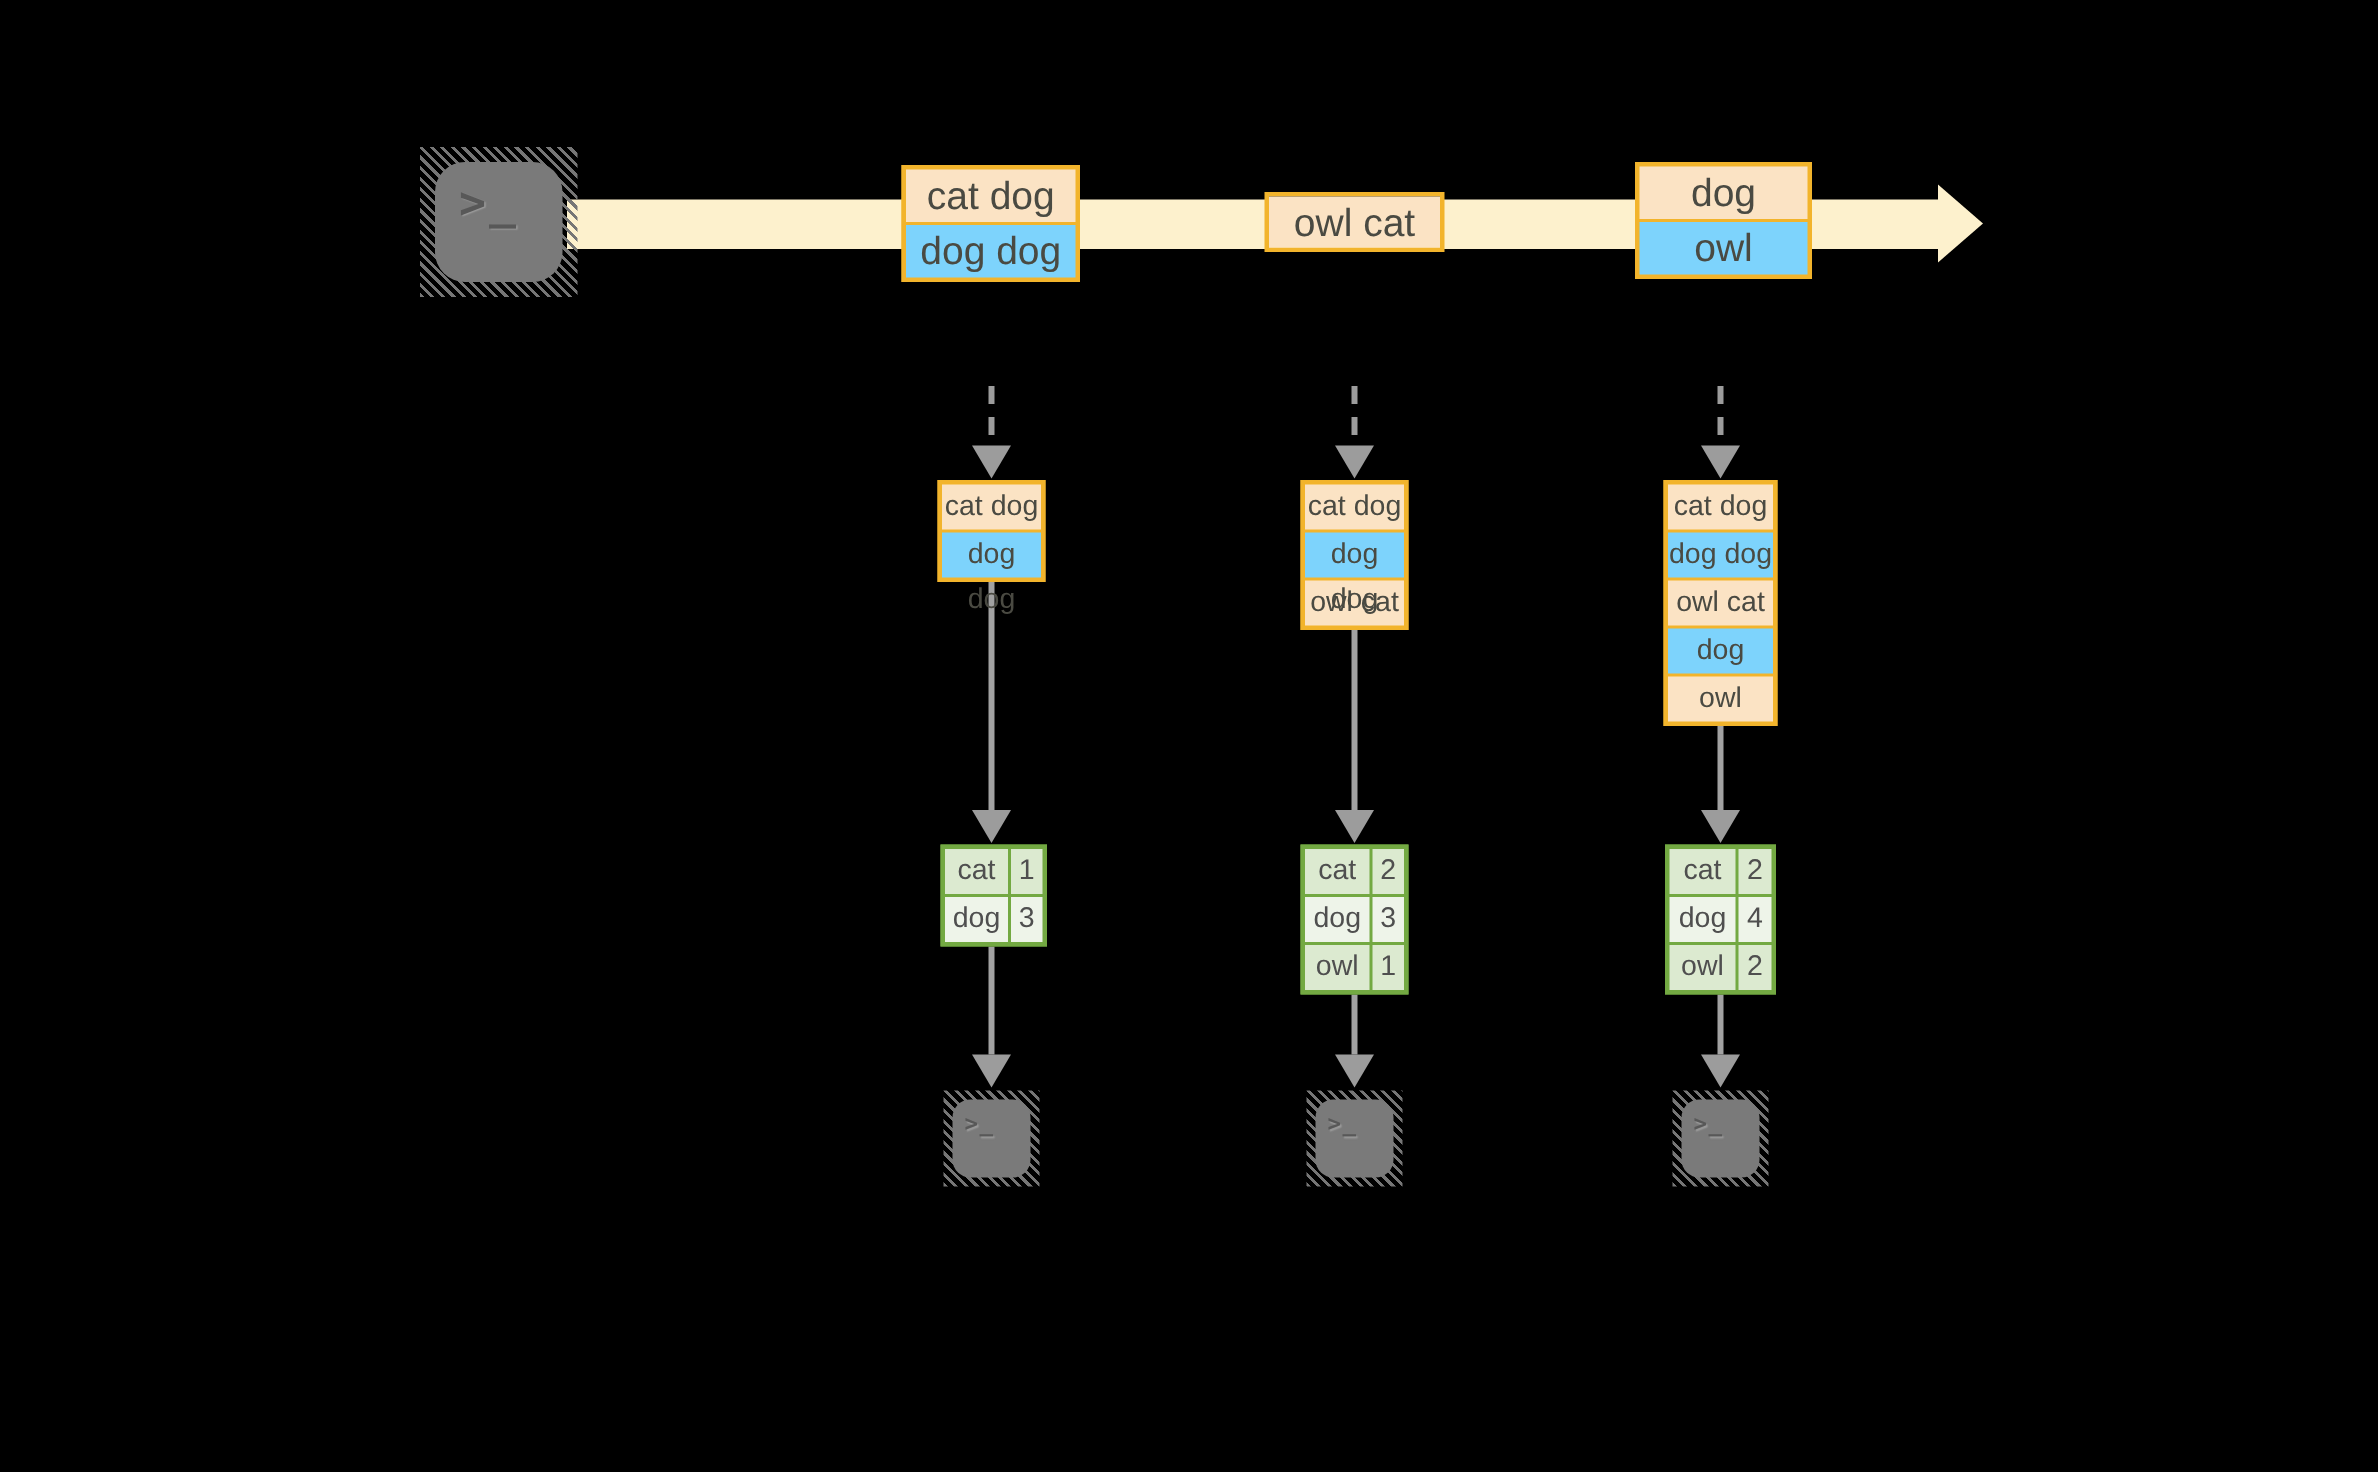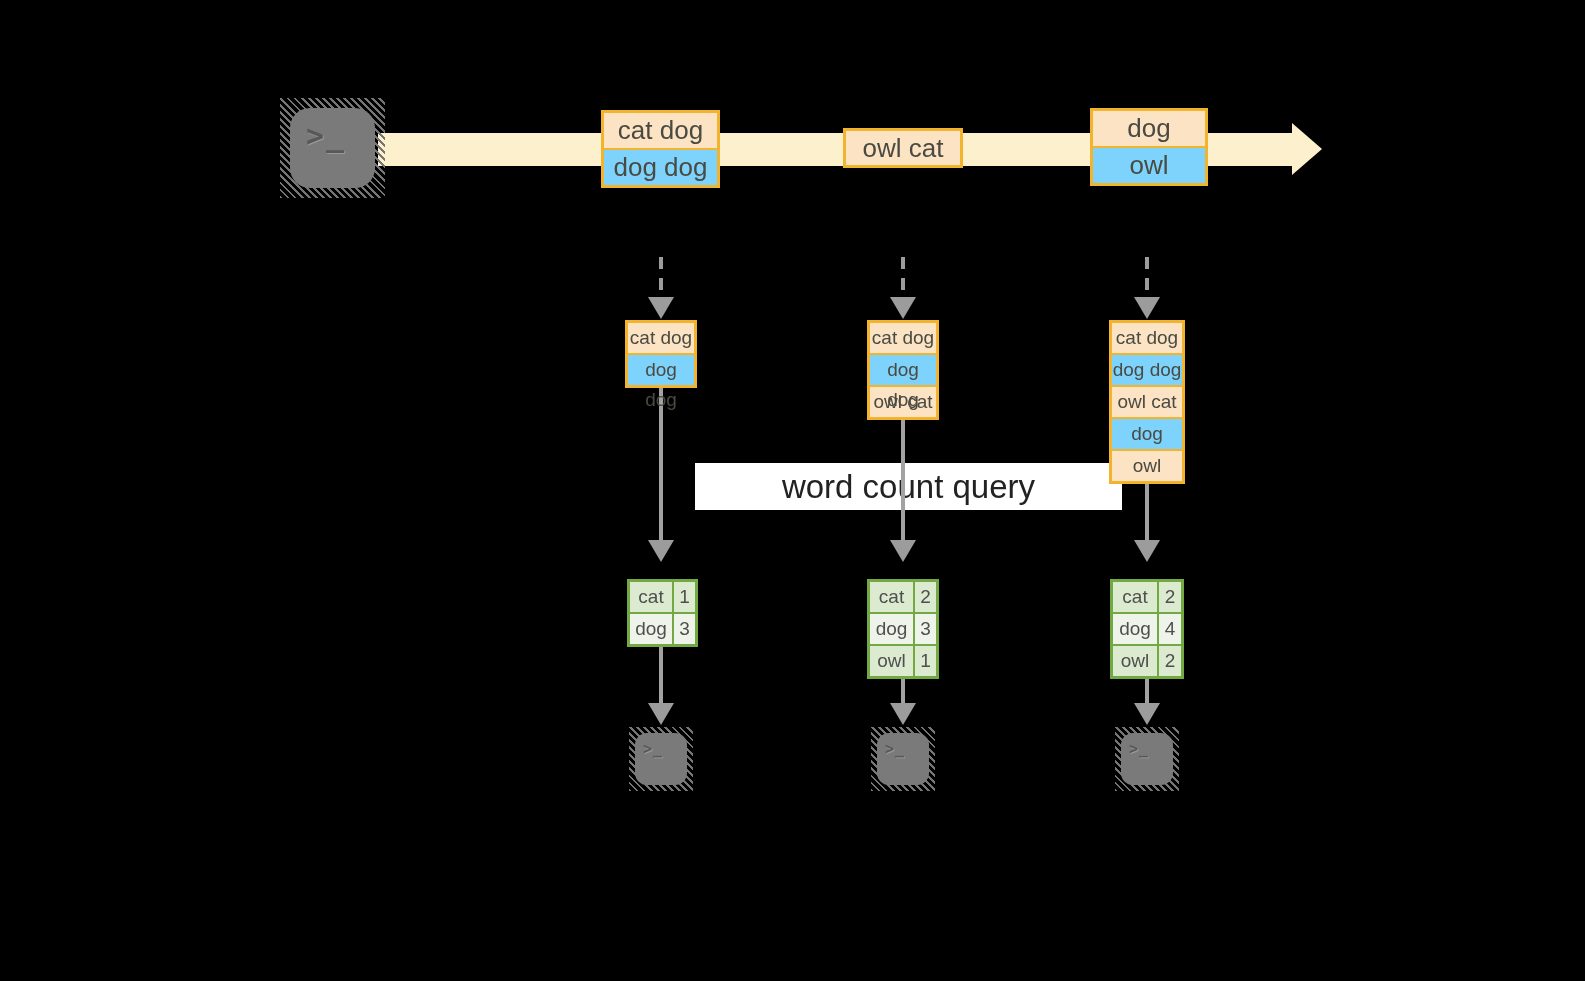--- a/index.html
+++ b/index.html
@@ -39,21 +39,21 @@
     background:repeating-linear-gradient(180deg,#9c9c9c 0 12px,transparent 12px 21px);}
   .vline{position:absolute;width:4px;background:#a2a2a2;z-index:2;}
   .ahead{position:absolute;width:0;height:0;z-index:2;
     border-left:13px solid transparent;border-right:13px solid transparent;border-top:22px solid #9c9c9c;}
   
   .strip{position:absolute;left:695px;top:463px;width:427px;height:47px;background:#ffffff;z-index:1;
     display:flex;align-items:center;justify-content:center;}
   .strip-label{font-size:33px;color:#222222;}
   
   .gtable{position:absolute;border:3px solid #73a942;background:#73a942;z-index:3;
-    display:grid;grid-gap:2px;margin-top:16px;}
+    display:grid;grid-gap:2px;}
   .gt2{grid-template-columns:42px 21px;}
   .gt2b{grid-template-columns:43px 21px;}
   .gt3{grid-template-columns:44px 22px;}
   .g-cell{height:30px;line-height:30px;text-align:center;color:#4f4f4f;font-size:19px;}
   .g-dark{background:#dcead0;}
   .g-light{background:#eef4e9;}
 </style>
 </head>
 <body>
 
@@ -97,23 +97,20 @@
     <div class="s-row fill-dark">owl cat</div>
   </div>
   <div class="stack" style="left:1109px;top:320px;width:76px;">
     <div class="s-row fill-dark">cat dog</div>
     <div class="s-row fill-light">dog dog</div>
     <div class="s-row fill-dark">owl cat</div>
     <div class="s-row fill-light">dog</div>
     <div class="s-row fill-dark">owl</div>
   </div>
 
-  <div class="strip">
-    <span class="strip-label">word count query</span>
-  </div>
 
   <div class="vline" style="left:659px;top:388px;height:152px;"></div>
   <div class="ahead" style="left:648px;top:540px;"></div>
   <div class="vline" style="left:901px;top:420px;height:120px;"></div>
   <div class="ahead" style="left:890px;top:540px;"></div>
   <div class="vline" style="left:1145px;top:484px;height:56px;"></div>
   <div class="ahead" style="left:1134px;top:540px;"></div>
 
   <div class="gtable gt2" style="left:627px;top:563px;width:71px;">
     <div class="g-cell g-dark">cat</div>

